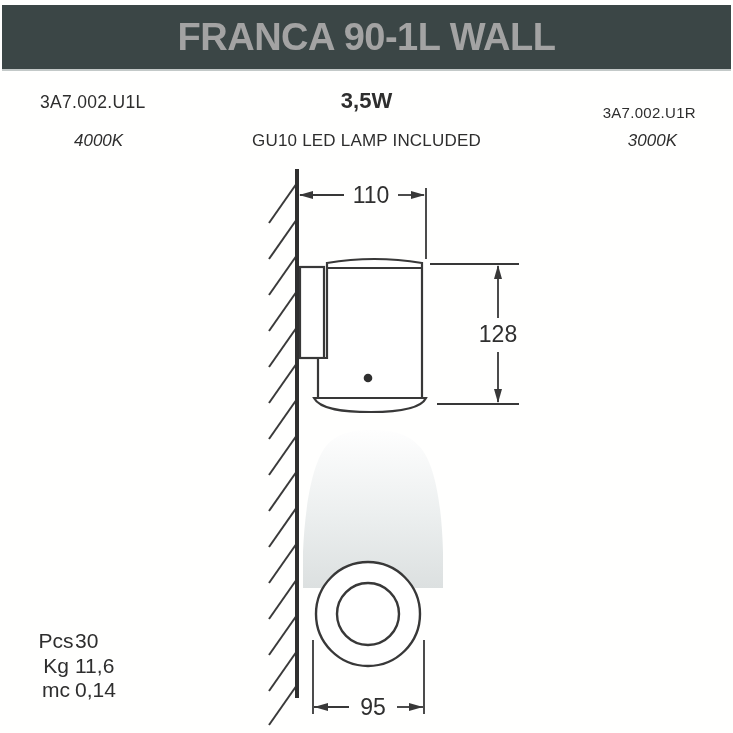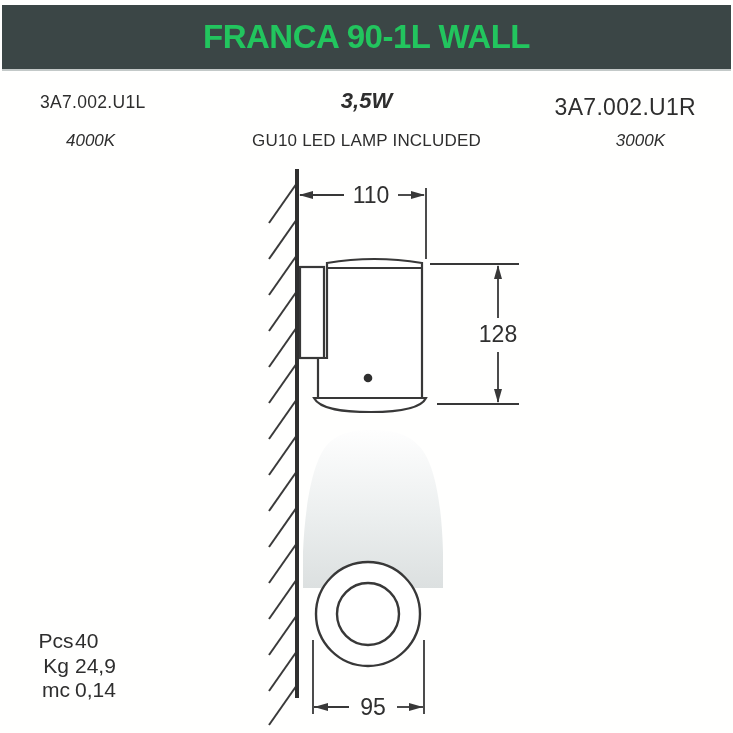--- a/index.html
+++ b/index.html
@@ -13,31 +13,31 @@
   .sheet{position:absolute;inset:0;background:#fffffe;}
 
   
   .title-bar{
     position:absolute;left:2px;top:5px;width:729px;height:64px;
     background:#3b4646;
     border-bottom:2px solid #c3c9c8;
     display:flex;align-items:center;justify-content:center;
   }
   .title-bar h1{
-    margin:0;color:#22c55e;font-size:33px;font-weight:700;
+    margin:0;color:#a3a3a3;font-size:38px;font-weight:700;
     letter-spacing:-0.5px;white-space:nowrap;
   }
 
   
   .spec{position:absolute;white-space:nowrap;}
   .code-left   {left:40px;  top:92px;  font-size:17.5px;letter-spacing:.3px;}
-  .code-right  {right:37px; top:94px;  font-size:23px;letter-spacing:.3px;}
-  .wattage     {left:0;right:0;top:88px;text-align:center;font-size:22px;font-weight:700;font-style:italic;}
-  .temp-left   {left:66px;  top:131px; font-size:17px;font-style:italic;}
-  .temp-right  {right:68px; top:131px; font-size:17px;font-style:italic;}
+  .code-right  {right:37px; top:104px;  font-size:15px;letter-spacing:.3px;}
+  .wattage     {left:0;right:0;top:88px;text-align:center;font-size:22px;font-weight:700;}
+  .temp-left   {left:74px;  top:131px; font-size:17px;font-style:italic;}
+  .temp-right  {right:56px; top:131px; font-size:17px;font-style:italic;}
   .lamp-note   {left:0;right:0;top:131px;text-align:center;font-size:17px;letter-spacing:.2px;}
 
   
   .packaging{
     position:absolute;left:37px;top:629px;
     font-size:21px;line-height:24.5px;
   }
   .pack-row{display:flex;text-align:center;}
   .pack-label{width:38px;}
   .pack-value{}
@@ -138,25 +138,25 @@
       <line x1="397" y1="707" x2="423" y2="707"></line>
       <path d="M314 707 L328 703 L328 711 Z" fill="#383838" stroke="none"></path>
       <path d="M423 707 L409 703 L409 711 Z" fill="#383838" stroke="none"></path>
     </g>
     <text x="373" y="715" text-anchor="middle">95</text>
   </svg>
 
   <div class="packaging">
     <div class="pack-row">
       <span class="pack-label">Pcs</span>
-      <span class="pack-value">40</span>
+      <span class="pack-value">30</span>
     </div>
     <div class="pack-row">
       <span class="pack-label">Kg</span>
-      <span class="pack-value">24,9</span>
+      <span class="pack-value">11,6</span>
     </div>
     <div class="pack-row">
       <span class="pack-label">mc</span>
       <span class="pack-value">0,14</span>
     </div>
   </div>
 
 </div>
 
 </body></html>

